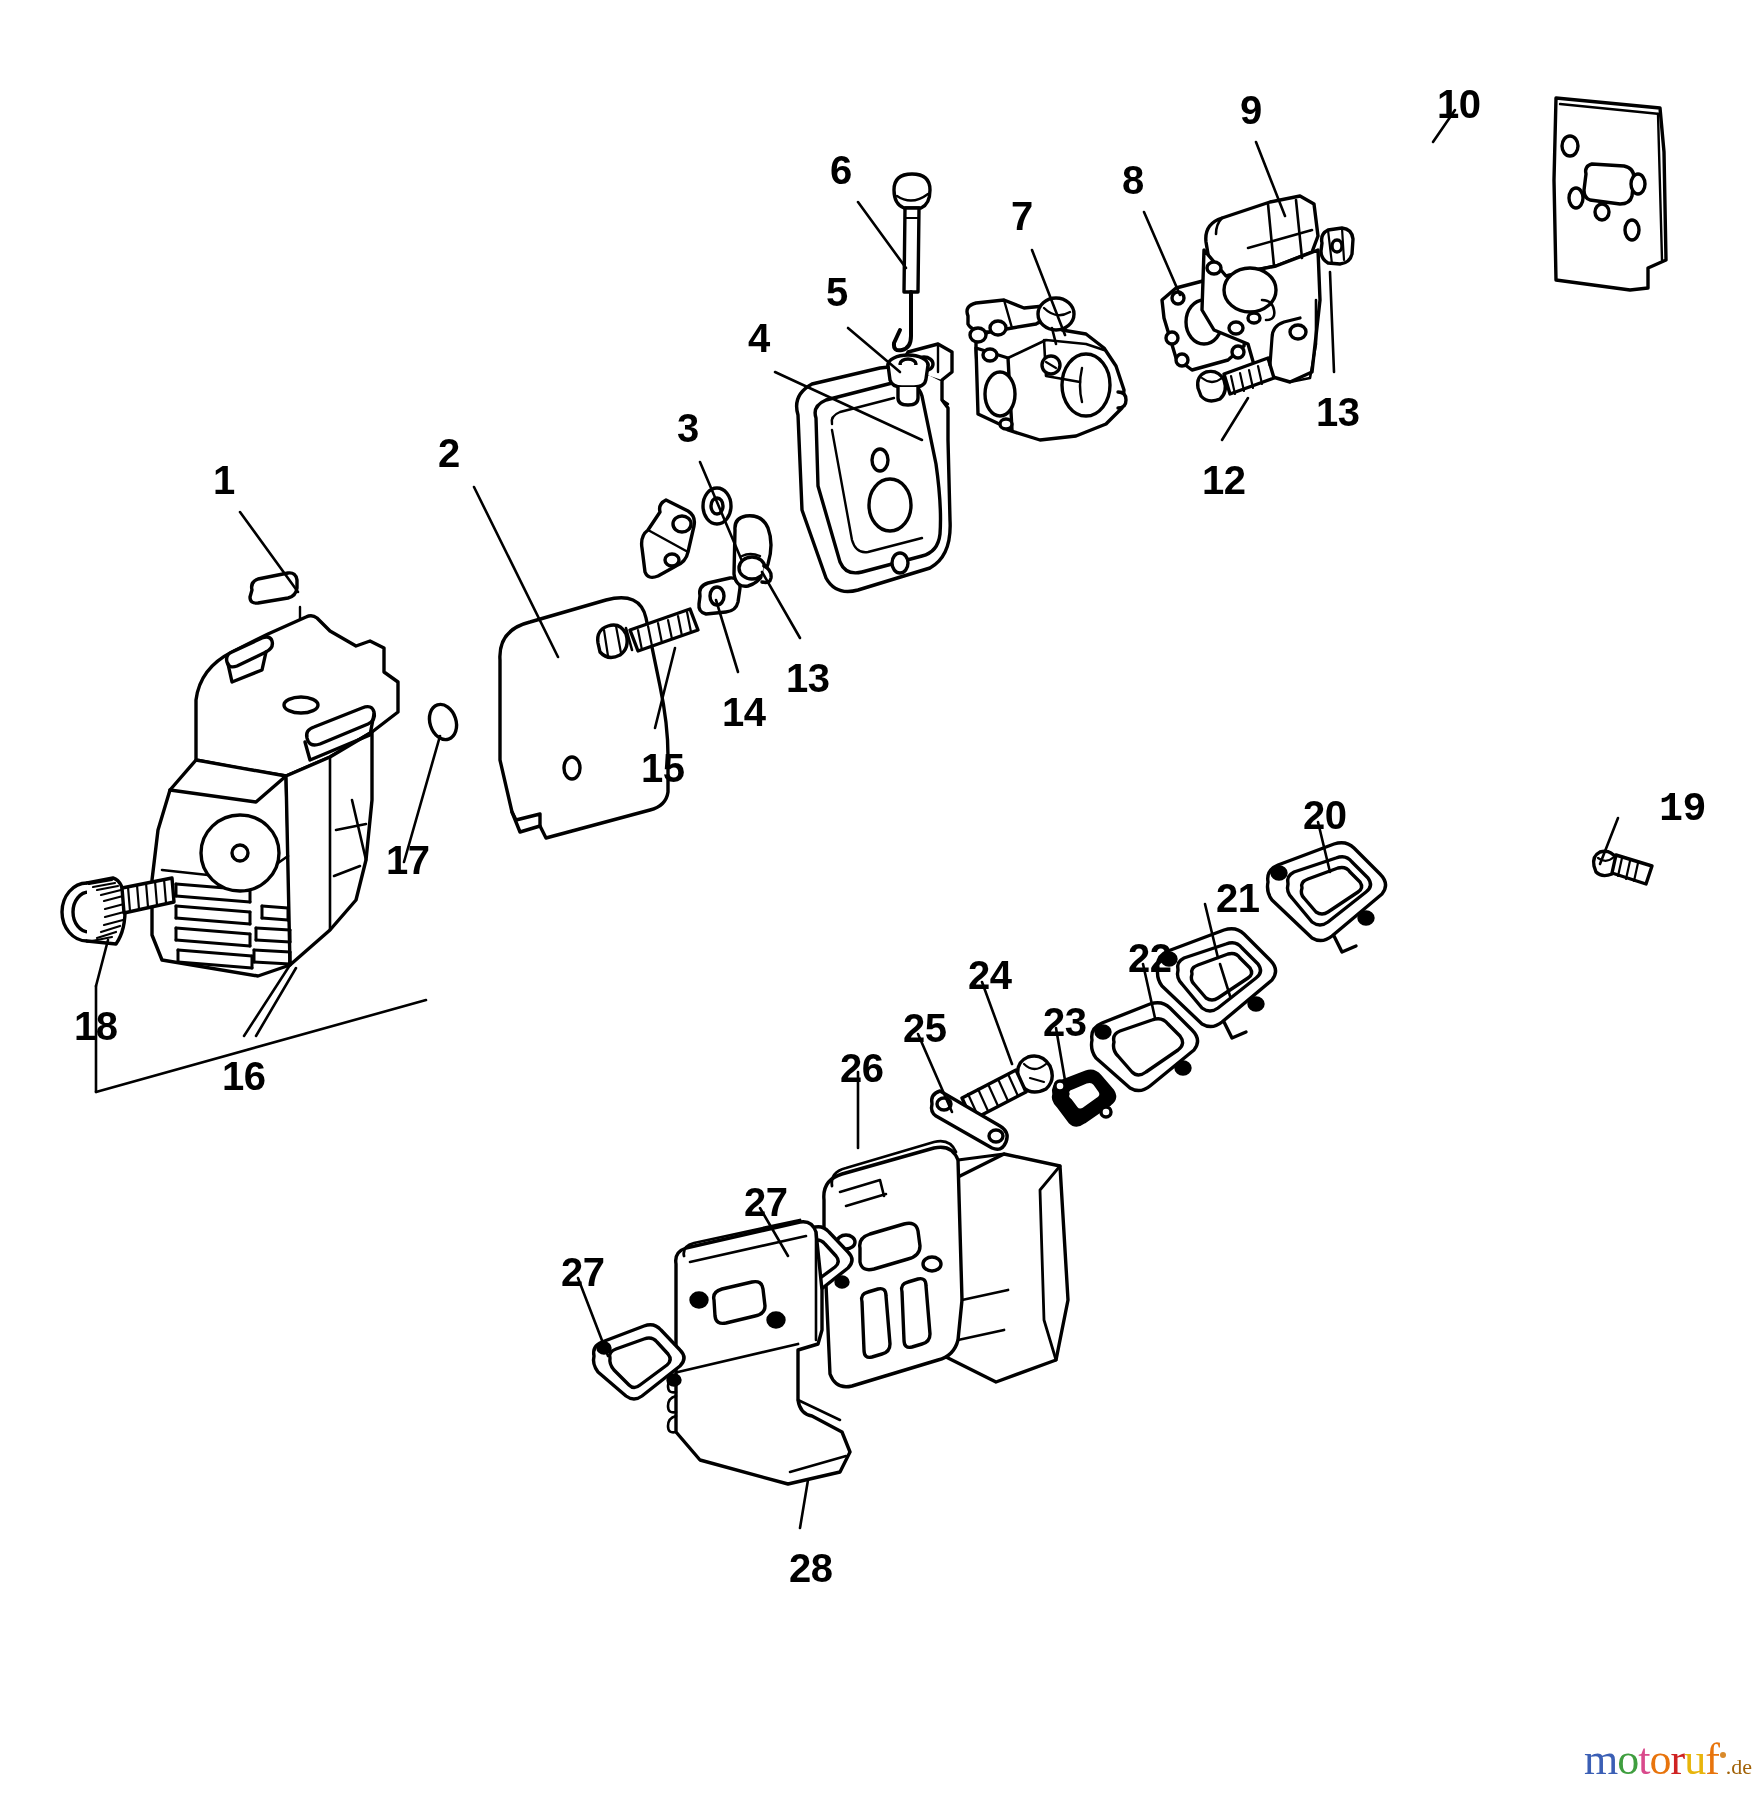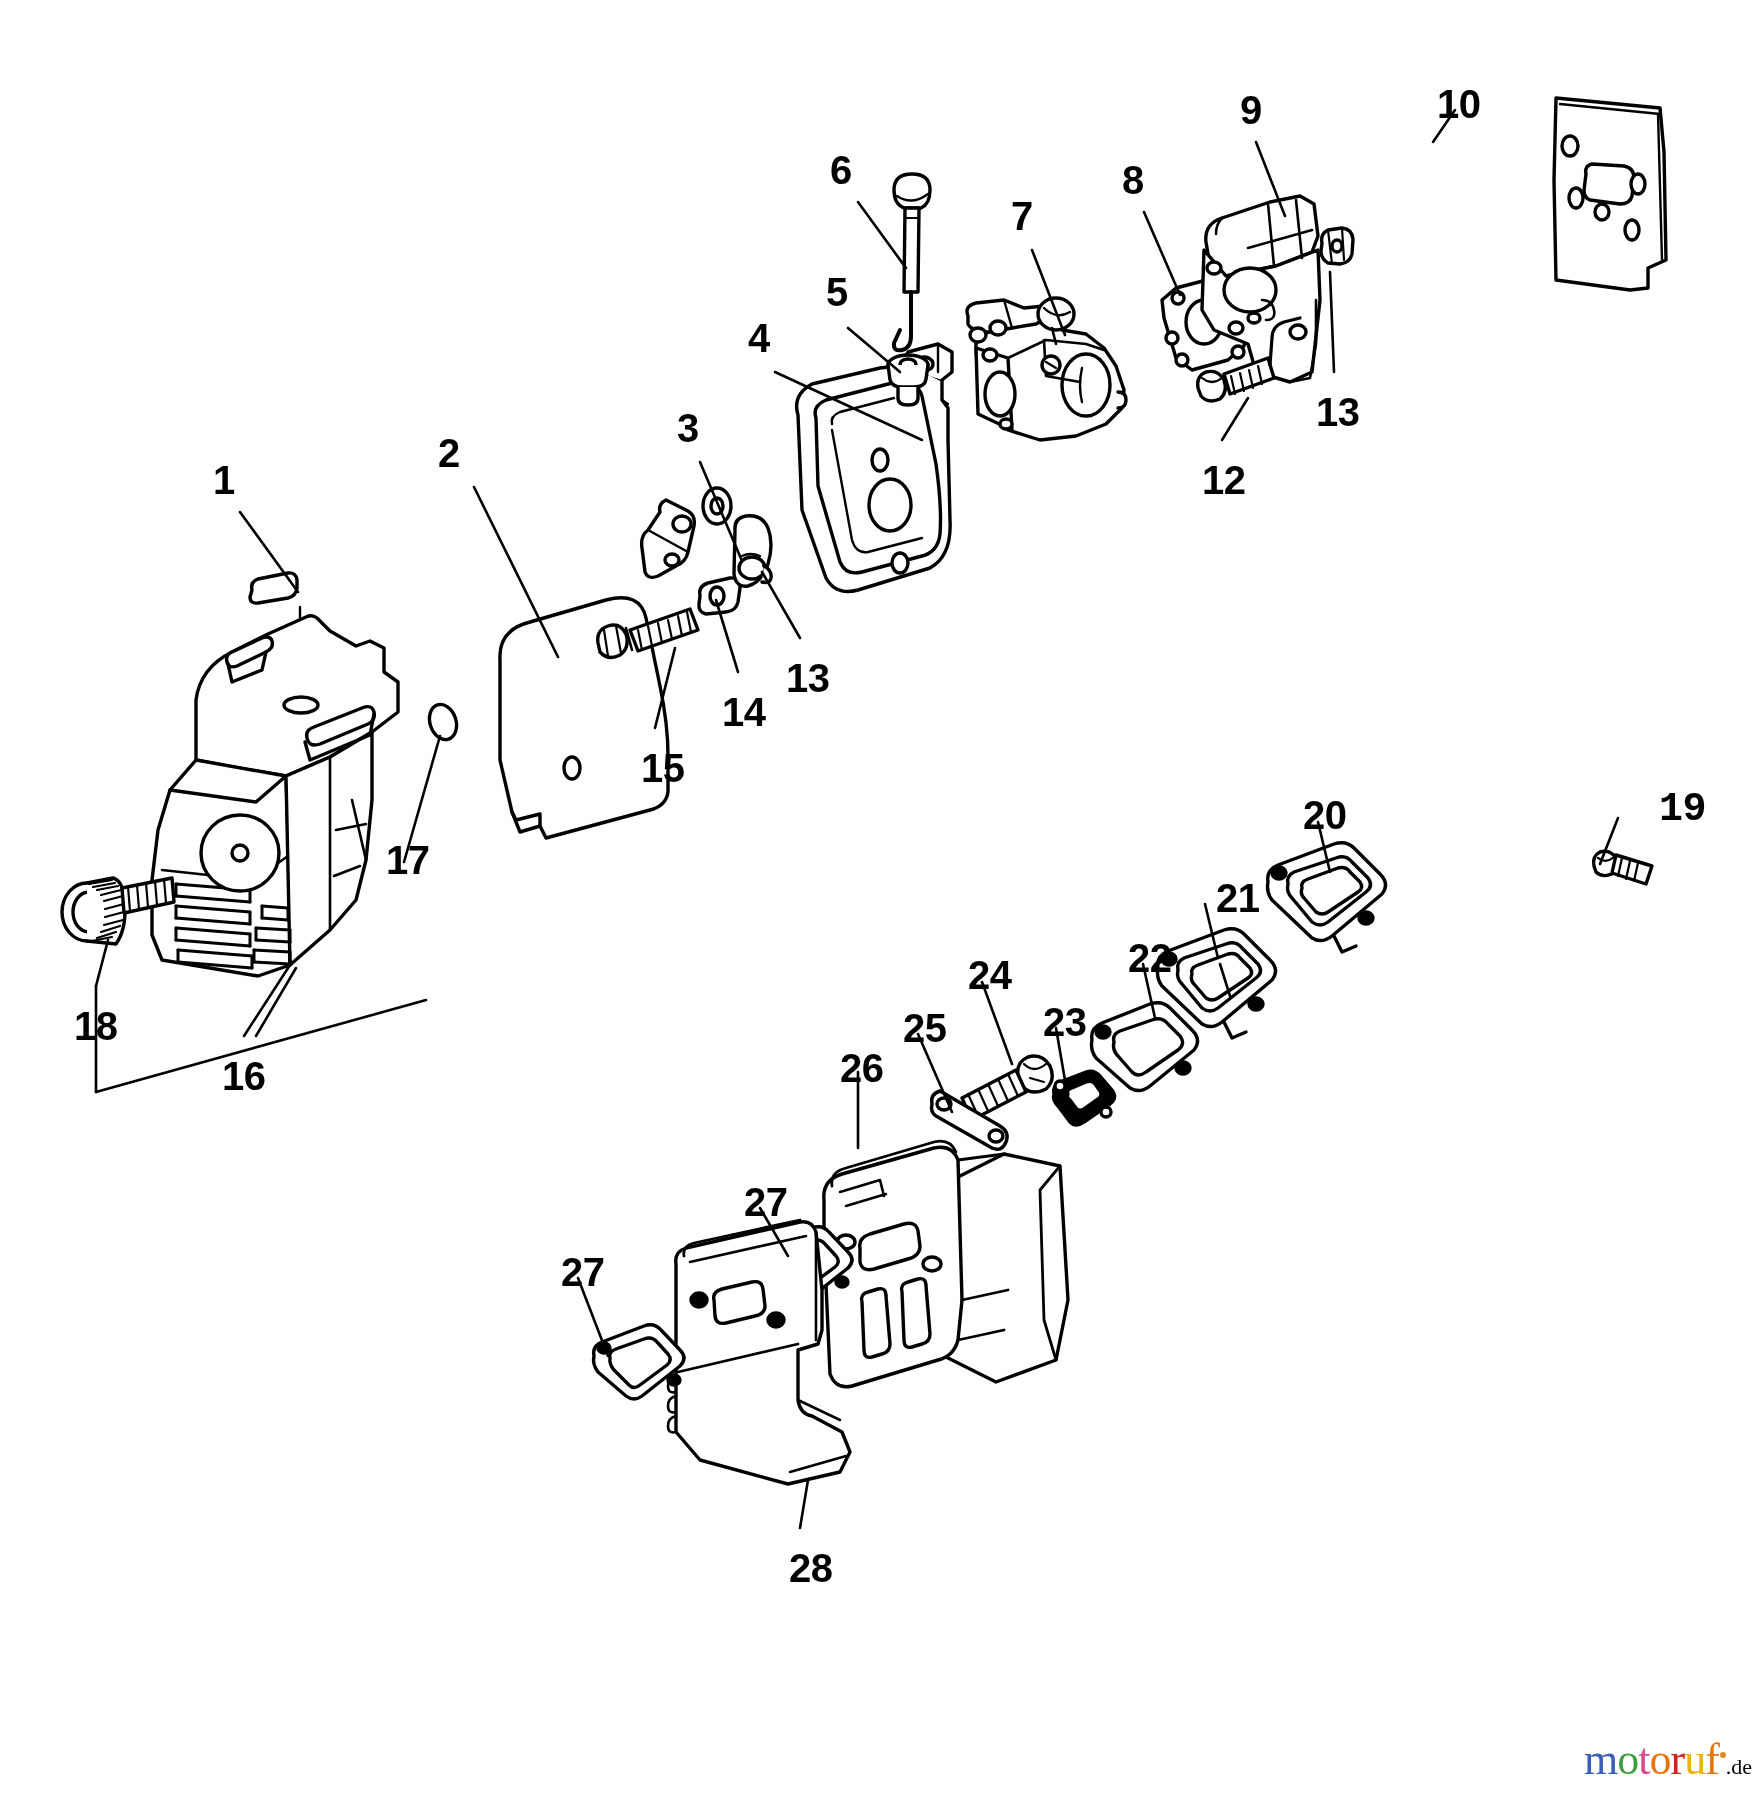--- a/index.html
+++ b/index.html
@@ -24,21 +24,21 @@
     user-select:none;
   }
   #watermark{
     position:absolute;
     font-family:"Liberation Serif", serif;
     font-size:44px;
     line-height:44px;
     white-space:nowrap;
     letter-spacing:-1px;
   }
-  #watermark .suffix{font-size:22px;color:#000000;letter-spacing:0;}
+  #watermark .suffix{font-size:22px;color:#a16207;letter-spacing:0;}
   #watermark .dot{
     display:inline-block;
     width:6px;height:6px;border-radius:50%;
     background:#d98a2b;
     vertical-align:super;
     margin-left:1px;
   }
 </style>
 </head>
 <body>

